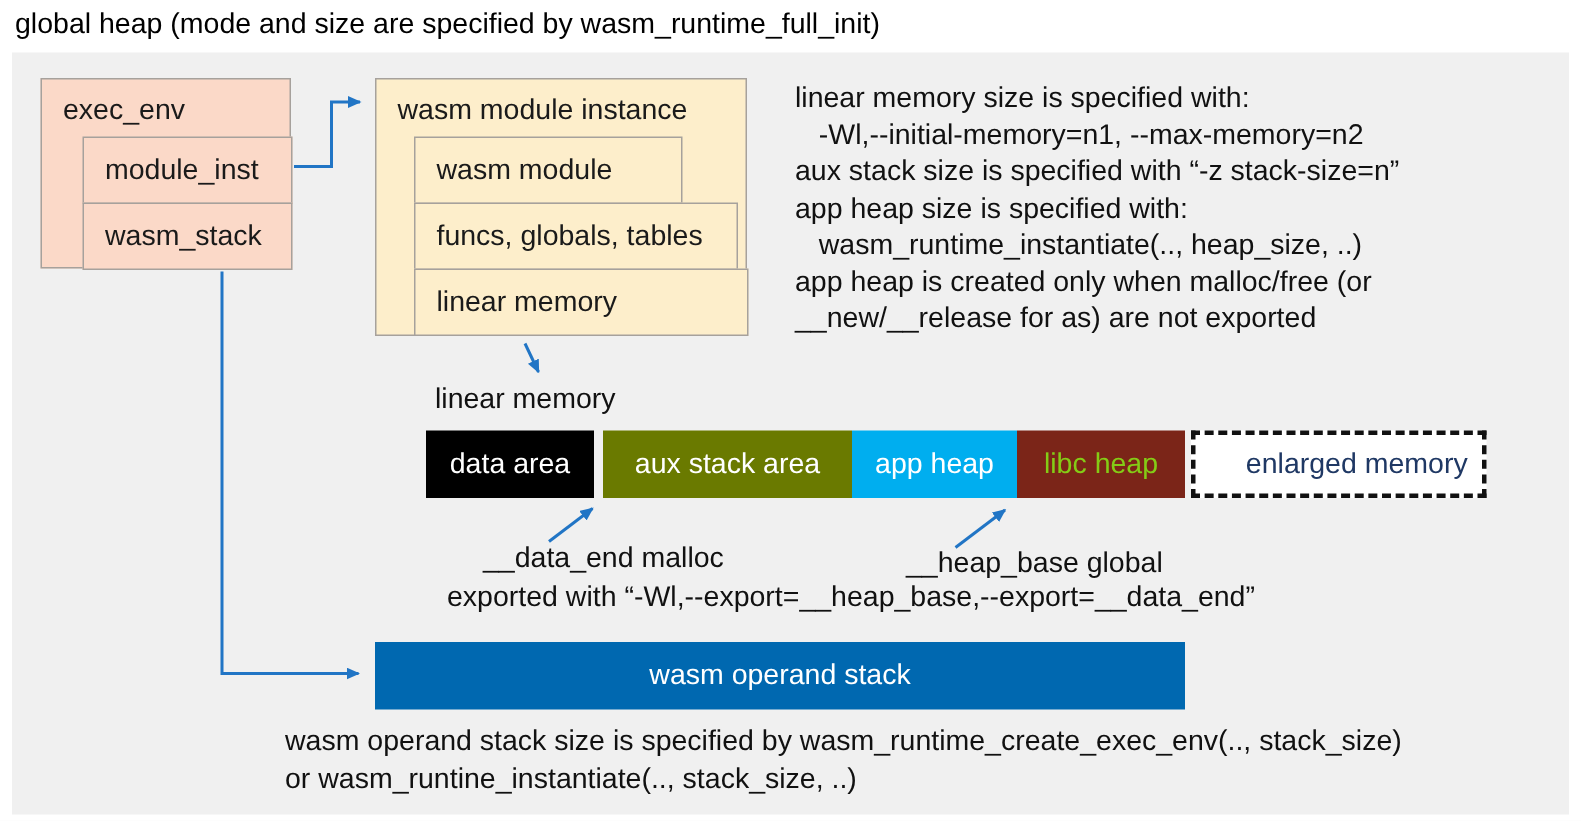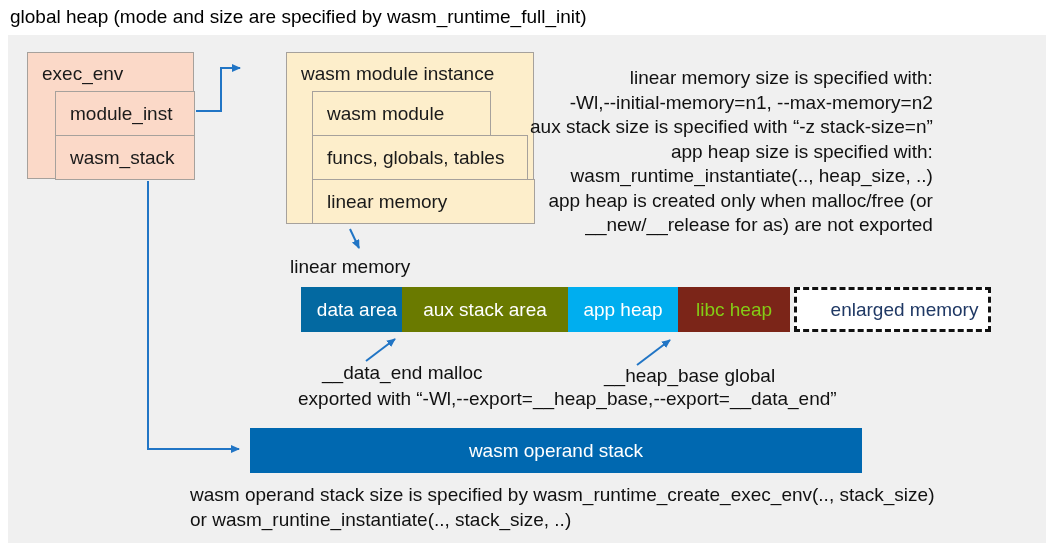--- a/index.html
+++ b/index.html
@@ -23,21 +23,21 @@
   .notes-bottom .note-line{line-height:25px;}
 
   .lm-label{position:absolute;left:290px;top:256px;font-size:19px;color:#111;white-space:pre;}
 
   .seg{position:absolute;top:287px;height:45px;display:flex;align-items:center;justify-content:center;
        font-size:19px;color:#fff;white-space:pre;box-sizing:border-box;}
   .seg.enlarged{border:3px dashed #111;background:#fff;padding-left:24px;}
 
   .ann{position:absolute;font-size:19px;color:#111;white-space:pre;}
 
-  .operand-bar{position:absolute;left:250px;top:428px;width:612px;height:45px;
+  .operand-bar{position:absolute;left:250px;top:428px;width:540px;height:45px;
        display:flex;align-items:center;justify-content:center;font-size:19px;color:#fff;white-space:pre;}
 
   svg.arrows{position:absolute;left:0;top:0;width:1054px;height:547px;pointer-events:none;}
   .arrow{stroke:var(--arrow,#2175c5);stroke-width:2;fill:none;}
   .arrowhead{fill:var(--arrow,#2175c5);}
 </style>
 </head>
 <body>
 
 <div class="stage">
@@ -45,41 +45,41 @@
   <div class="panel" style="background-color: rgb(240, 240, 240);"></div>
 
   <div class="title">global heap (mode and size are specified by wasm_runtime_full_init)</div>
 
   <div class="obox" style="left: 27px; top: 52px; width: 167px; height: 127px; background-color: rgb(251, 217, 200);">
     <div class="hdr">exec_env</div>
     <div class="ibox" style="left: 27px; top: 38px; width: 140px; height: 45px; background-color: rgb(251, 217, 200);">module_inst</div>
     <div class="ibox" style="left: 27px; top: 82px; width: 140px; height: 45px; background-color: rgb(251, 217, 200);">wasm_stack</div>
   </div>
 
-  <div class="obox" style="left: 250px; top: 52px; width: 248px; height: 172px; background-color: rgb(253, 238, 203); margin-left: 36px;">
+  <div class="obox" style="left: 250px; top: 52px; width: 248px; height: 172px; background-color: rgb(253, 238, 203);">
     <div class="hdr">wasm module instance</div>
     <div class="ibox" style="left: 25px; top: 38px; width: 179px; height: 45px; background-color: rgb(253, 238, 203);">wasm module</div>
     <div class="ibox" style="left: 25px; top: 82px; width: 216px; height: 45px; background-color: rgb(253, 238, 203);">funcs, globals, tables</div>
     <div class="ibox" style="left: 25px; top: 126px; width: 223px; height: 45px; background-color: rgb(253, 238, 203);">linear memory</div>
   </div>
 
-  <div class="notes" style="left:530px;top:66px;text-align:right;">
+  <div class="notes" style="left:530px;top:54px;">
     <div class="note-line">linear memory size is specified with:</div>
     <div class="note-line">   -Wl,--initial-memory=n1, --max-memory=n2</div>
     <div class="note-line">aux stack size is specified with “-z stack-size=n”</div>
     <div class="note-line">app heap size is specified with:</div>
     <div class="note-line">   wasm_runtime_instantiate(.., heap_size, ..)</div>
     <div class="note-line">app heap is created only when malloc/free (or</div>
     <div class="note-line">__new/__release for as) are not exported</div>
   </div>
 
   <div class="lm-label">linear memory</div>
 
   <div>
-    <div class="seg" style="left: 301px; width: 112px; background-color: #0369a1; color: rgb(255, 255, 255);">data area</div>
+    <div class="seg" style="left: 284px; width: 112px; background-color: #000000; color: rgb(255, 255, 255);">data area</div>
     <div class="seg" style="left: 402px; width: 166px; background-color: rgb(106, 122, 0); color: rgb(255, 255, 255);">aux stack area</div>
     <div class="seg" style="left: 568px; width: 110px; background-color: rgb(0, 174, 239); color: rgb(255, 255, 255);">app heap</div>
     <div class="seg" style="left: 678px; width: 112px; background-color: rgb(123, 37, 24); color: #84cc16;">libc heap</div>
     <div class="seg enlarged" style="left: 794px; width: 197px; background-color: rgb(255, 255, 255); color: rgb(31, 56, 100);">enlarged memory</div>
   </div>
 
   <div class="ann" style="left:322px;top:362px;">__data_end malloc</div>
   <div class="ann" style="left:604px;top:365px;">__heap_base global</div>
   <div class="ann" style="left:298px;top:388px;">exported with “-Wl,--export=__heap_base,--export=__data_end”</div>
 

